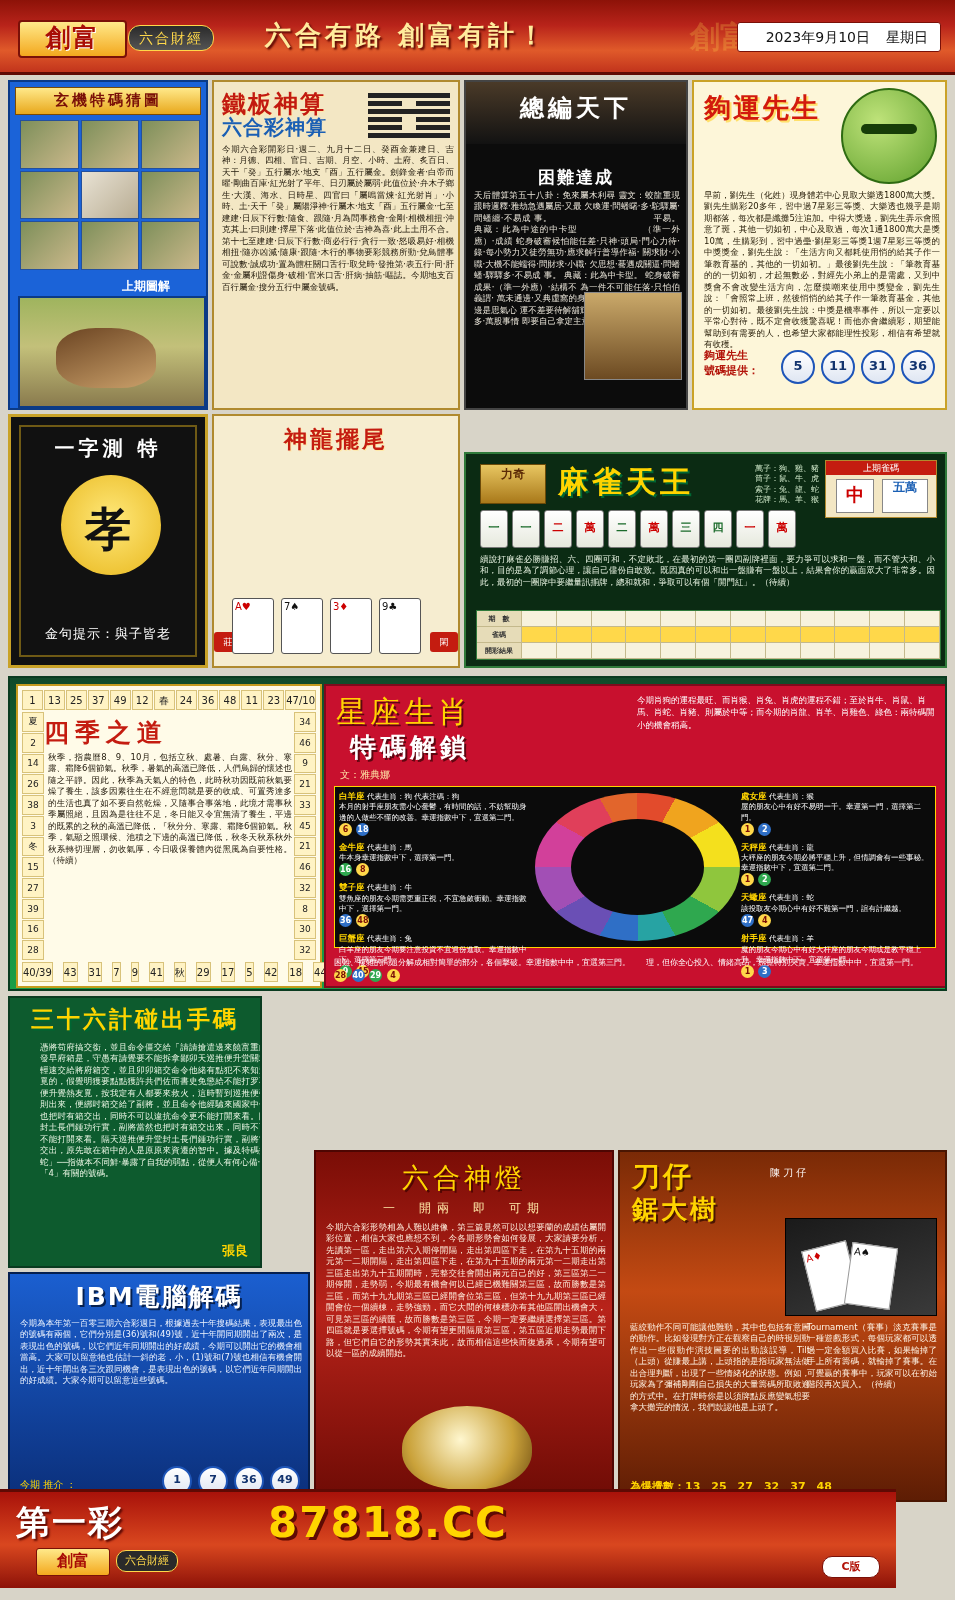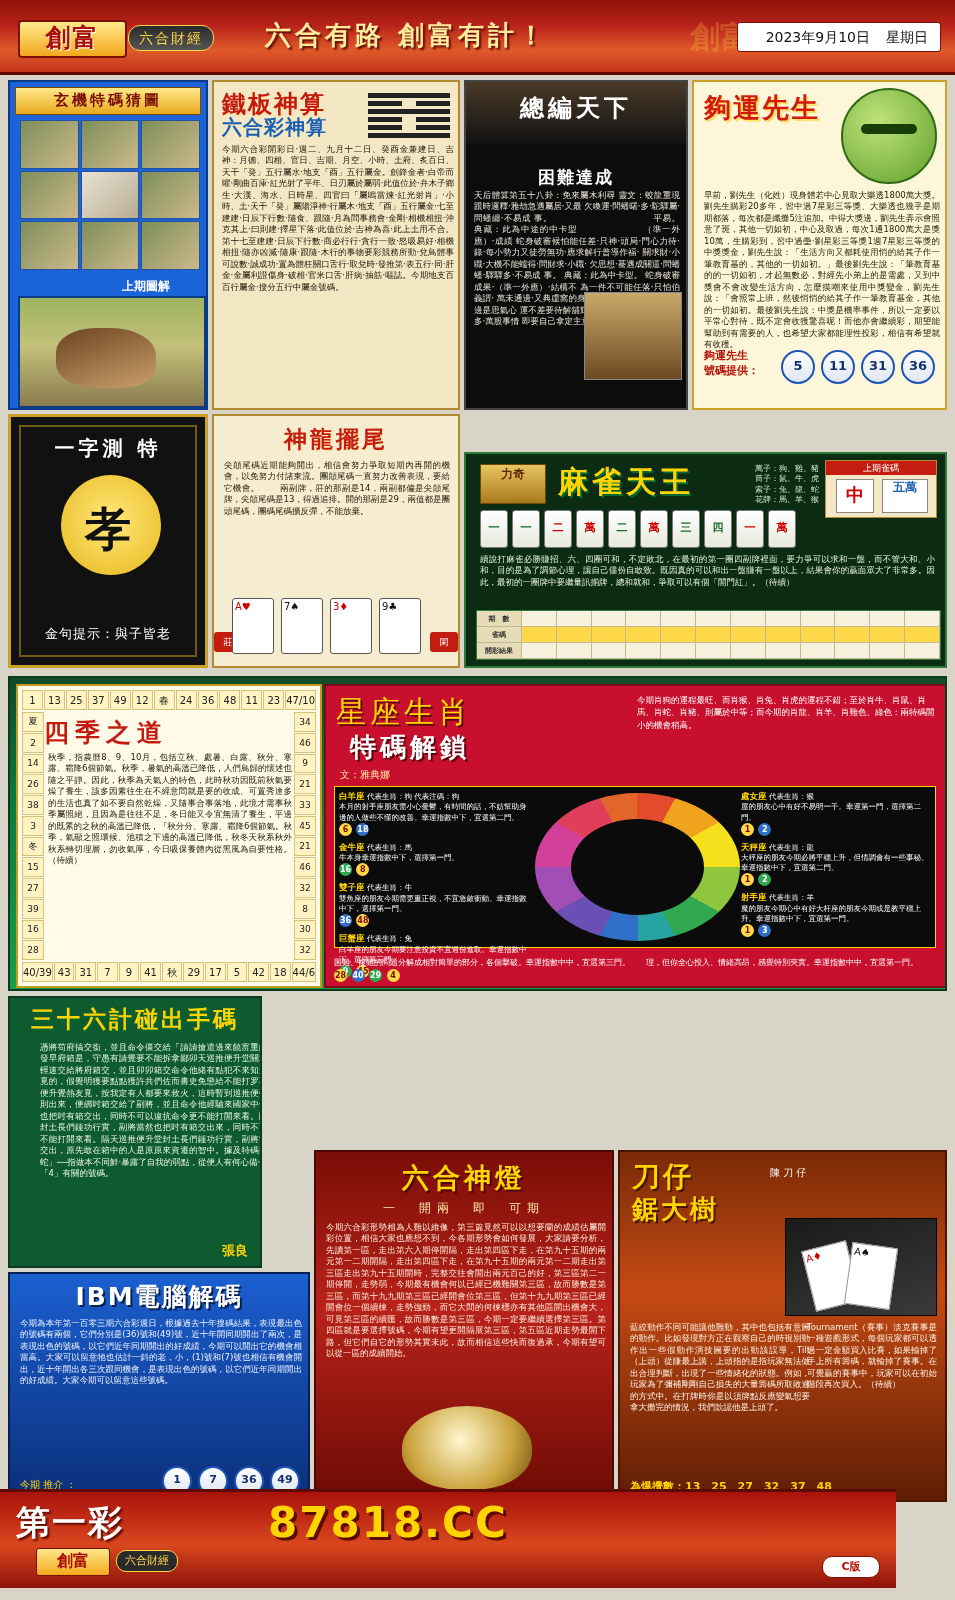--- a/index.html
+++ b/index.html
@@ -106,21 +106,21 @@
   .mj-table .rowh{display:flex;height:16px;}
   .mj-table .rowh div{flex:1;border-right:1px solid #c4b98c;border-bottom:1px solid #c4b98c;font-size:7px;text-align:center;line-height:16px;color:#333;}
   .mj-table .lbl{width:44px;flex:none !important;background:#e6dcb8;font-weight:bold;}
   .mj-table .cellc{background:#ffd84a;}
 
   
   #mid{left:8px;top:676px;width:939px;height:315px;background:linear-gradient(180deg,#114a2a,#0d7a3a 40%,#1b9e46);border:2px solid #0a3b20;}
   #p-siji{position:absolute;left:6px;top:6px;width:302px;height:300px;background:#fffbe8;border:2px solid #c59b1e;}
   .sj-title{position:absolute;left:26px;top:30px;color:#c41c10;font-size:25px;font-weight:bold;letter-spacing:6px;}
   .sj-top{position:absolute;left:4px;top:4px;right:4px;height:20px;display:flex;gap:1px;}
-  .sj-bot{position:absolute;left:4px;bottom:4px;right:4px;height:20px;display:flex;gap:1px;}
+  .sj-bot{position:absolute;left:4px;bottom:4px;right:4px;height:20px;display:flex;gap:10px;}
   .sj-top div,.sj-bot div{flex:1;font-size:10px;text-align:center;line-height:20px;background:#fff3c4;border:1px solid #d8c27a;color:#222;}
   .sj-left{position:absolute;left:4px;top:26px;width:22px;bottom:26px;display:flex;flex-direction:column;gap:1px;}
   .sj-right{position:absolute;right:4px;top:26px;width:22px;bottom:26px;display:flex;flex-direction:column;gap:1px;}
   .sj-left div,.sj-right div{flex:1;font-size:9px;text-align:center;background:#fff3c4;border:1px solid #d8c27a;color:#222;display:flex;align-items:center;justify-content:center;}
   #p-siji .body-txt{position:absolute;left:30px;top:66px;width:244px;color:#20180a;}
 
   #p-xingzuo{position:absolute;left:314px;top:6px;width:619px;height:300px;background:#c8102e;border:2px solid #7e0a1c;}
   .xz-t1{position:absolute;left:10px;top:6px;color:#ffd400;font-size:30px;font-weight:normal;letter-spacing:4px;text-shadow:2px 2px 0 #5e0610;}
   .xz-t2{position:absolute;left:24px;top:44px;color:#fff;font-size:26px;font-weight:bold;letter-spacing:4px;text-shadow:2px 2px 0 #5e0610;}
   .xz-author{position:absolute;left:14px;top:82px;color:#ffe9a8;font-size:10px;}
@@ -147,21 +147,21 @@
   .ss-sign{position:absolute;right:12px;bottom:6px;color:#ffd400;font-size:13px;font-weight:bold;}
 
   #p-ibm{left:8px;top:1272px;width:302px;height:230px;background:linear-gradient(180deg,#1b5fd0,#0b2f7a);border:2px solid #06204f;}
   .ibm-ttl{position:absolute;left:0;top:6px;width:100%;text-align:center;color:#fff;font-size:25px;font-weight:bold;letter-spacing:2px;text-shadow:2px 2px 0 #06204f;}
   #p-ibm .body-txt{position:absolute;left:10px;top:44px;width:282px;color:#eef4ff;}
   .ibm-foot{position:absolute;left:10px;bottom:8px;color:#ffd400;font-size:10px;}
   .ibm-balls{position:absolute;right:8px;bottom:4px;display:flex;gap:6px;}
   .ibm-balls .ball{width:26px;height:26px;line-height:24px;font-size:11px;}
 
   #p-liuhe{left:314px;top:1150px;width:300px;height:352px;background:linear-gradient(180deg,#7a0d06,#b8231a 45%,#6e0b05);border:2px solid #4e0602;}
-  .lh-ttl{position:absolute;left:0;top:8px;width:100%;text-align:center;color:#ffd400;font-size:27px;font-weight:bold;letter-spacing:4px;text-shadow:2px 2px 0 #4e0602;}
+  .lh-ttl{position:absolute;left:0;top:8px;width:100%;text-align:center;color:#ffd400;font-size:27px;font-weight:normal;letter-spacing:4px;text-shadow:2px 2px 0 #4e0602;}
   .lh-sub{position:absolute;left:0;top:48px;width:100%;text-align:center;color:#ffe9a8;font-size:12px;letter-spacing:6px;}
   #p-liuhe .body-txt{position:absolute;left:10px;top:70px;width:280px;color:#ffeedd;}
   .lamp{position:absolute;left:86px;bottom:10px;width:130px;height:84px;border-radius:50% 50% 45% 45%;
     background:radial-gradient(circle at 45% 40%,#fff7cf,#caa23a 60%,#6b4a12);}
 
   #p-daozai{left:618px;top:1150px;width:329px;height:352px;background:linear-gradient(180deg,#7a2a06,#c44a13 40%,#5e1d04);border:2px solid #4a1602;}
   .dz-t1{position:absolute;left:12px;top:6px;color:#ffd400;font-size:28px;font-weight:bold;letter-spacing:3px;text-shadow:2px 2px 0 #4a1602;}
   .dz-t2{position:absolute;left:12px;top:40px;color:#ffd400;font-size:26px;font-weight:bold;letter-spacing:3px;text-shadow:2px 2px 0 #4a1602;}
   .dz-author{position:absolute;left:150px;top:14px;color:#fff;font-size:10px;}
   .dz-pic{position:absolute;right:8px;top:66px;width:150px;height:96px;background:linear-gradient(160deg,#1a1a1a,#3a3a3a);border:1px solid #000;}
@@ -276,22 +276,20 @@
   <div class="panel" id="p-yizi">
     <div class="yz-frame"></div>
     <div class="yz-ttl">一字測 特</div>
     <div class="yz-circle"></div>
     <div class="yz-word">孝</div>
     <div class="yz-foot">金句提示：與子皆老</div>
   </div>
 
   <div class="panel" id="p-shenlong">
     <div class="sl-ttl">神龍擺尾</div>
-    <div class="body-txt">尖顛尾碼近期能夠開出，相信會努力爭取短期內再開的機會，以免努力付諸東流。團顛尾碼一直努力改善表現，要給它機會。
-　　兩副牌，莊的那副是14，兩副都偏是尖顛尾牌，尖顛尾碼是13，得過追排。開的那副是29，兩值都是團頭尾碼，團碼尾碼擴反彈，不能放棄。</div>
     <div class="tagL">莊</div>
     <div class="tagR">閑</div>
     <div class="cards">
       <div class="card">A♥</div>
       <div class="card blk">7♠</div>
       <div class="card">3♦</div>
       <div class="card blk">9♣</div>
     </div>
   </div>
 
@@ -484,20 +482,27 @@
             <span class="minib b">2</span>
           </div>
           <div class="xz-item">
             <b>天秤座</b>
             <span>代表生肖：龍</span>
             <div>大秤座的朋友今期必將平穩上升，但情調會有一些事秘。幸運指數中下，宜選第二門。</div>
             <span class="minib">1</span>
             <span class="minib g">2</span>
           </div>
           <div class="xz-item">
+            <b>天蠍座</b>
+            <span>代表生肖：蛇</span>
+            <div>該投取友今期心中有好不難第一門，誼有計繼越。</div>
+            <span class="minib b">47</span>
+            <span class="minib">4</span>
+          </div>
+          <div class="xz-item">
             <b>射手座</b>
             <span>代表生肖：羊</span>
             <div>魔的朋友今期心中有好大杆座的朋友今期或是教平穩上升。幸運指數中下，宜選第一門。</div>
             <span class="minib">1</span>
             <span class="minib b">3</span>
           </div>
         </div>
       </div>
 
       <div class="xz-foot">

